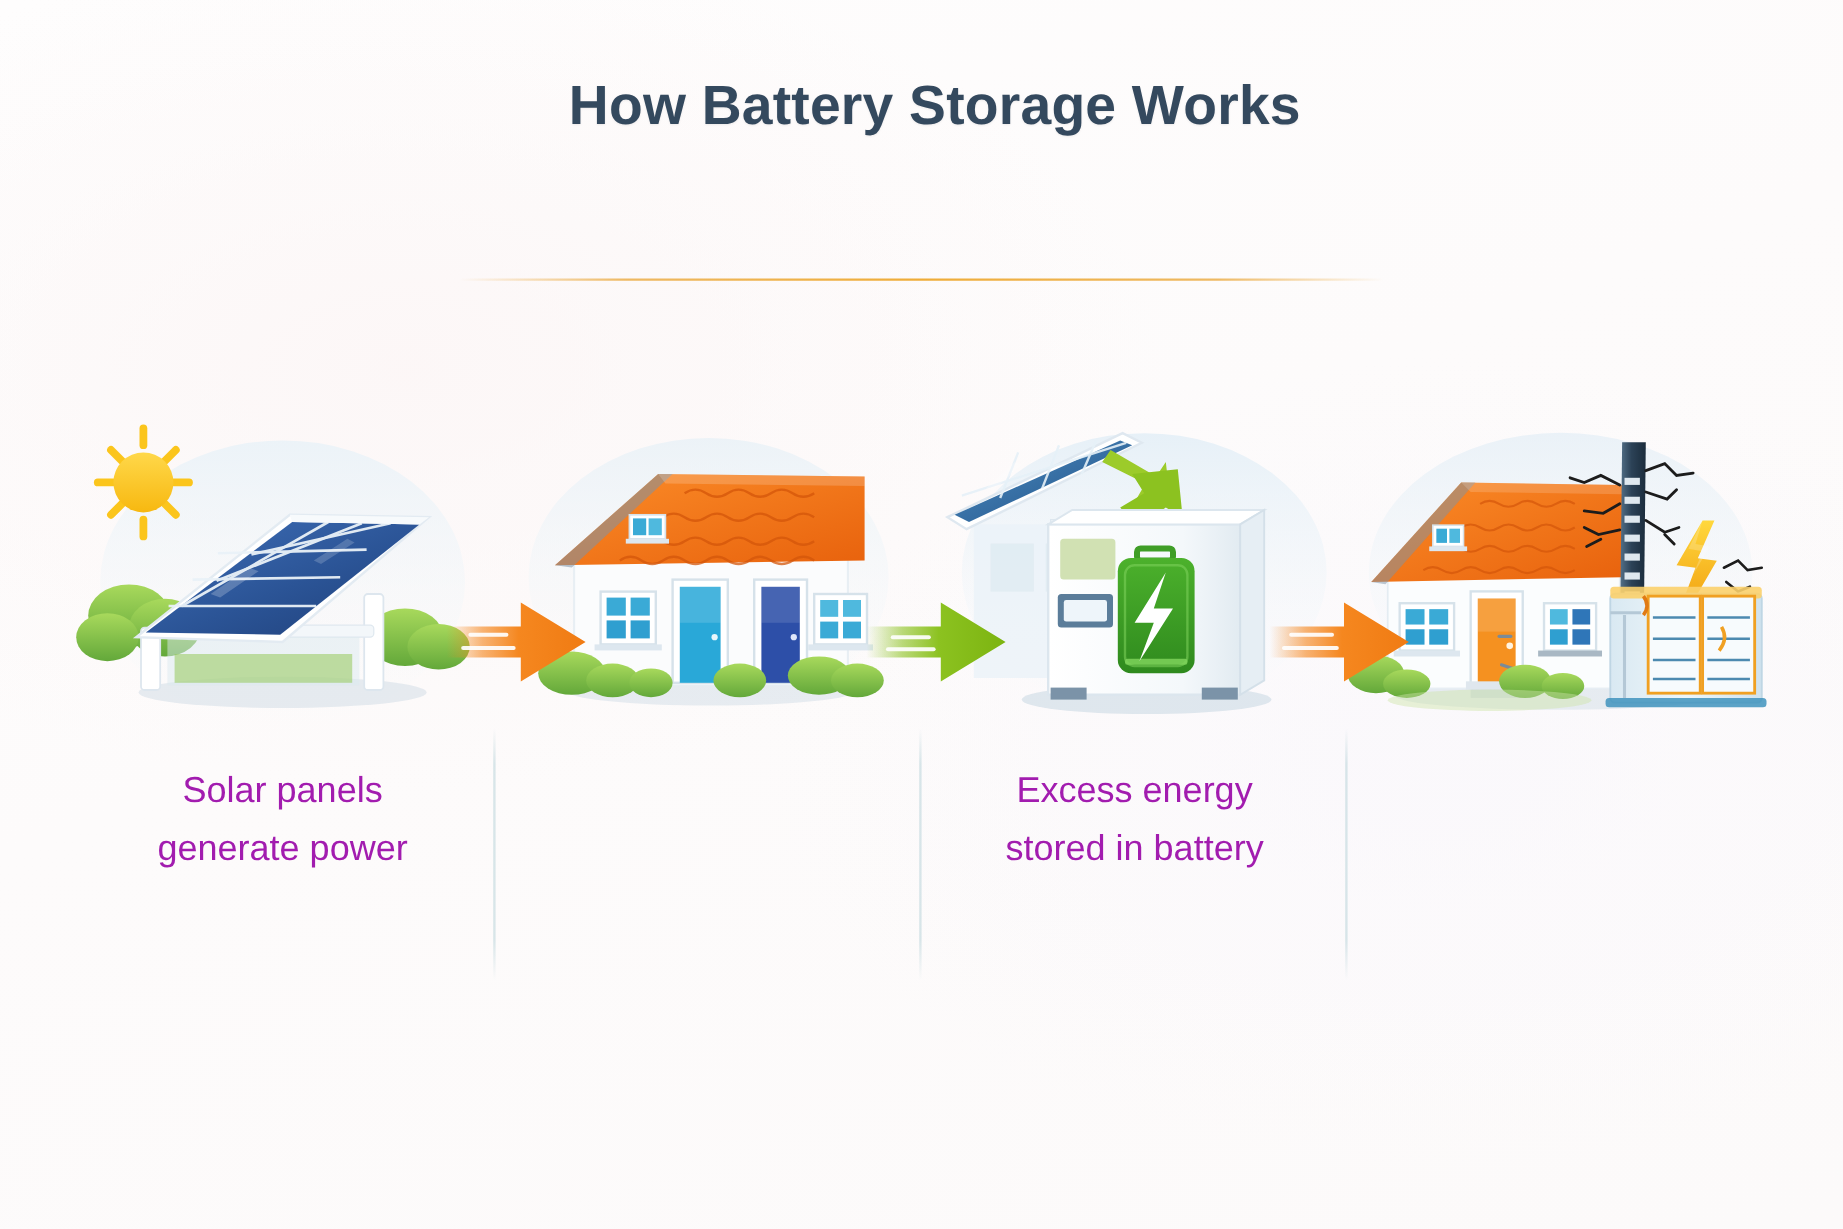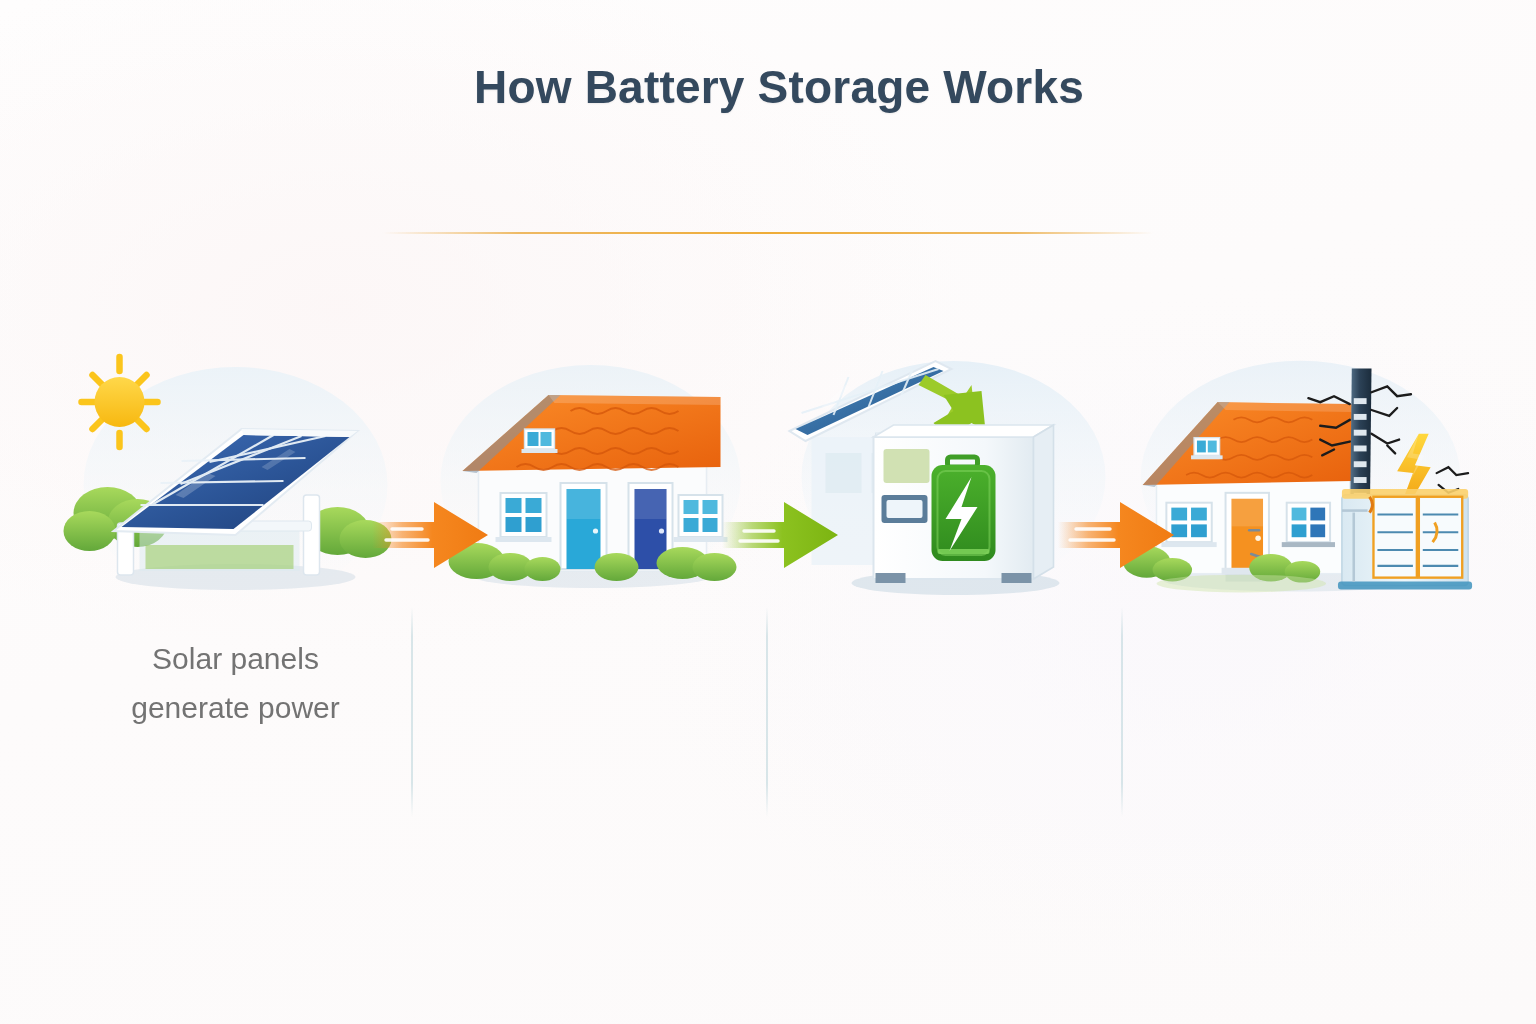--- a/index.html
+++ b/index.html
@@ -87,21 +87,21 @@
     height: 272px;
   }
   .step-art svg { display: block; width: 100%; height: 100%; }
 
   .step-caption {
     margin-top: 18px;
     width: 100%;
     text-align: center;
     font-size: 30px;
     font-weight: 400;
-    color: #737373;
+    color: #a21caf;
     line-height: 1.62;
     padding: 0 6px;
     white-space: pre-line;
   }
   .step-4 .step-caption { font-size: 27px; }
 
   
   .divider {
     position: absolute;
     top: 262px;
@@ -383,20 +383,22 @@
           <g>
             <rect x="172" y="112" width="30" height="10" rx="3" fill="none" stroke="#3f9e27" stroke-width="5"></rect>
             <rect x="156" y="120" width="64" height="96" rx="11" fill="url(#batG)"></rect>
             <rect x="162" y="126" width="52" height="84" rx="8" fill="none" stroke="#7fd45c" stroke-width="2" opacity=".55"></rect>
             <rect x="162" y="204" width="52" height="5" rx="2" fill="#7fd45c" opacity=".85"></rect>
             <path d="M196 132 L170 174 L186 174 L174 206 L202 162 L186 162 Z" fill="#ffffff"></path>
           </g>
         </g>
       </svg>
     </div>
+    <div class="step-caption">Excess energy
+stored in battery</div>
   </div>
 
   <div class="step step-4">
     <div class="divider d1"></div>
     <div class="step-art">
       <svg viewBox="0 0 360 272" xmlns="http://www.w3.org/2000/svg">
         <defs>
           <linearGradient id="blob4" x1="0" y1="0" x2="0" y2="1">
             <stop offset="0%" stop-color="#e7f0f7" stop-opacity=".85"></stop>
             <stop offset="100%" stop-color="#f7fbfc" stop-opacity="0"></stop>

